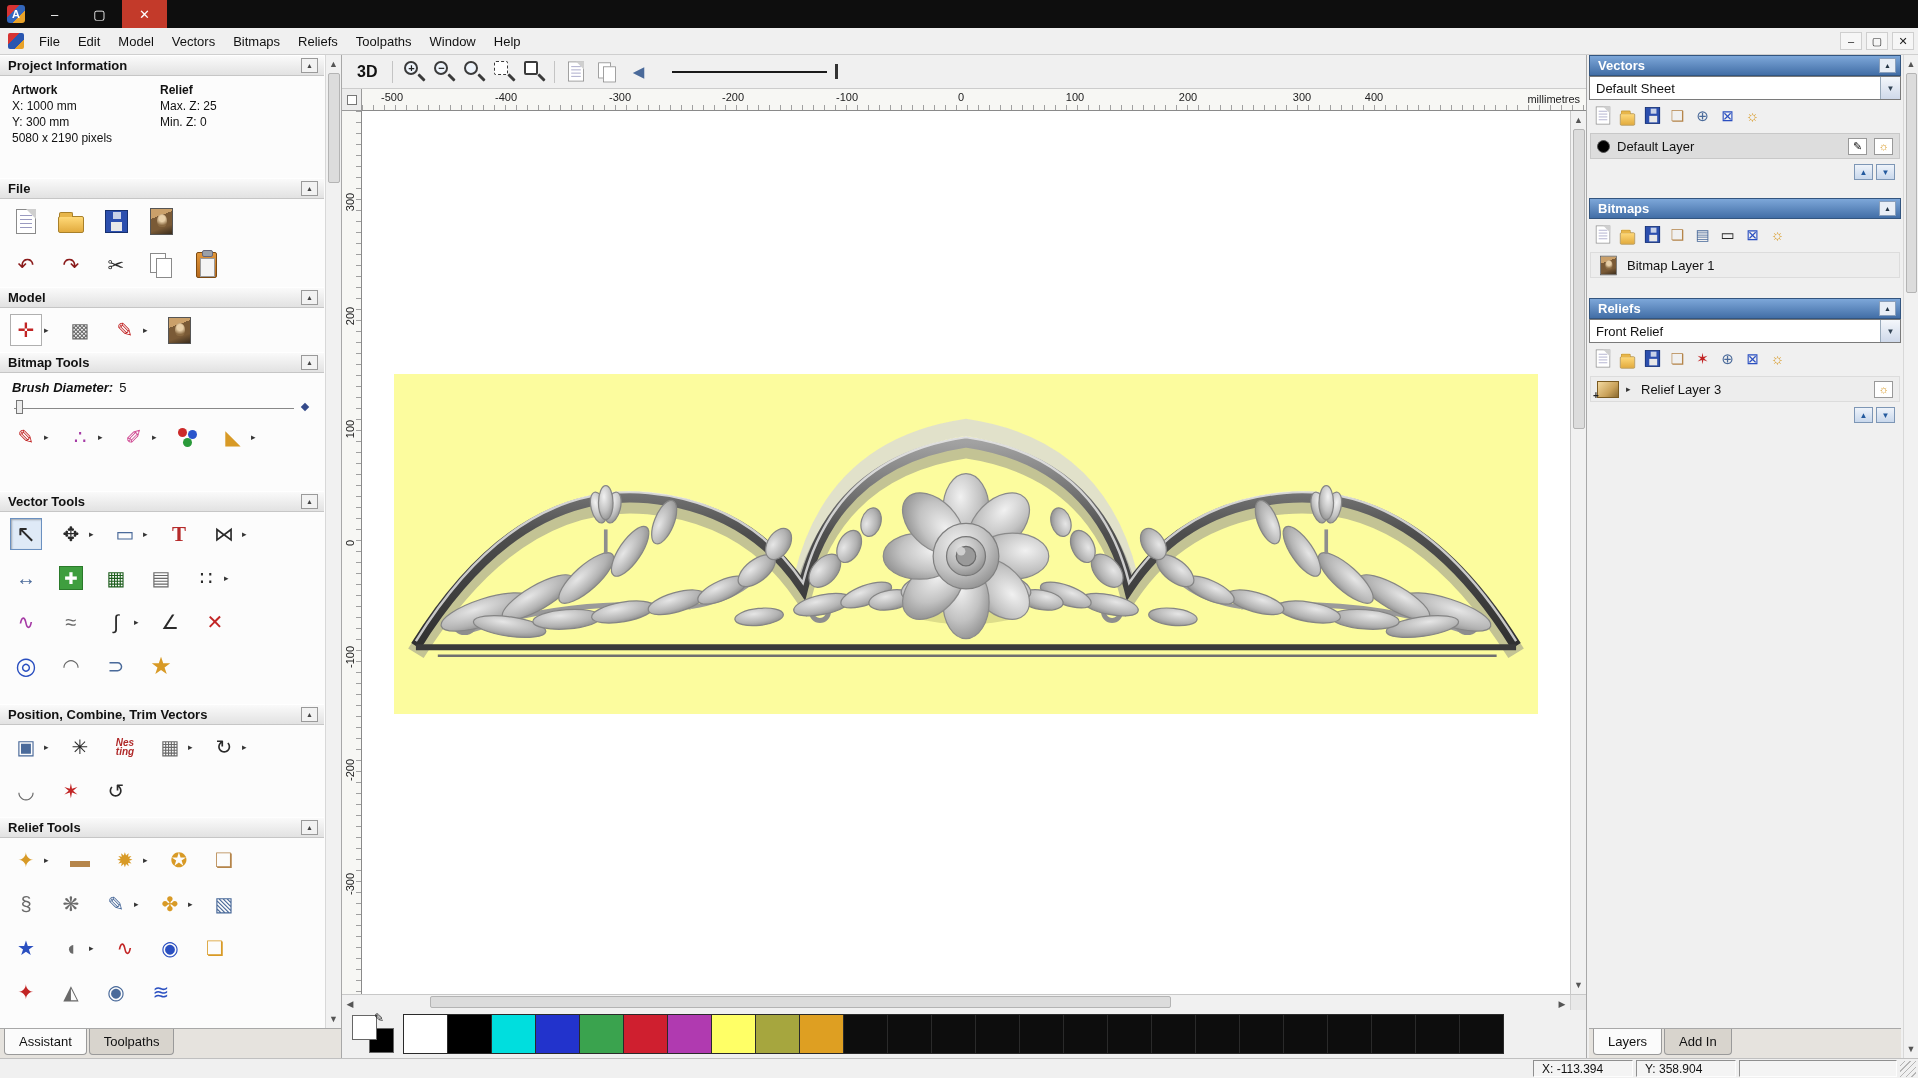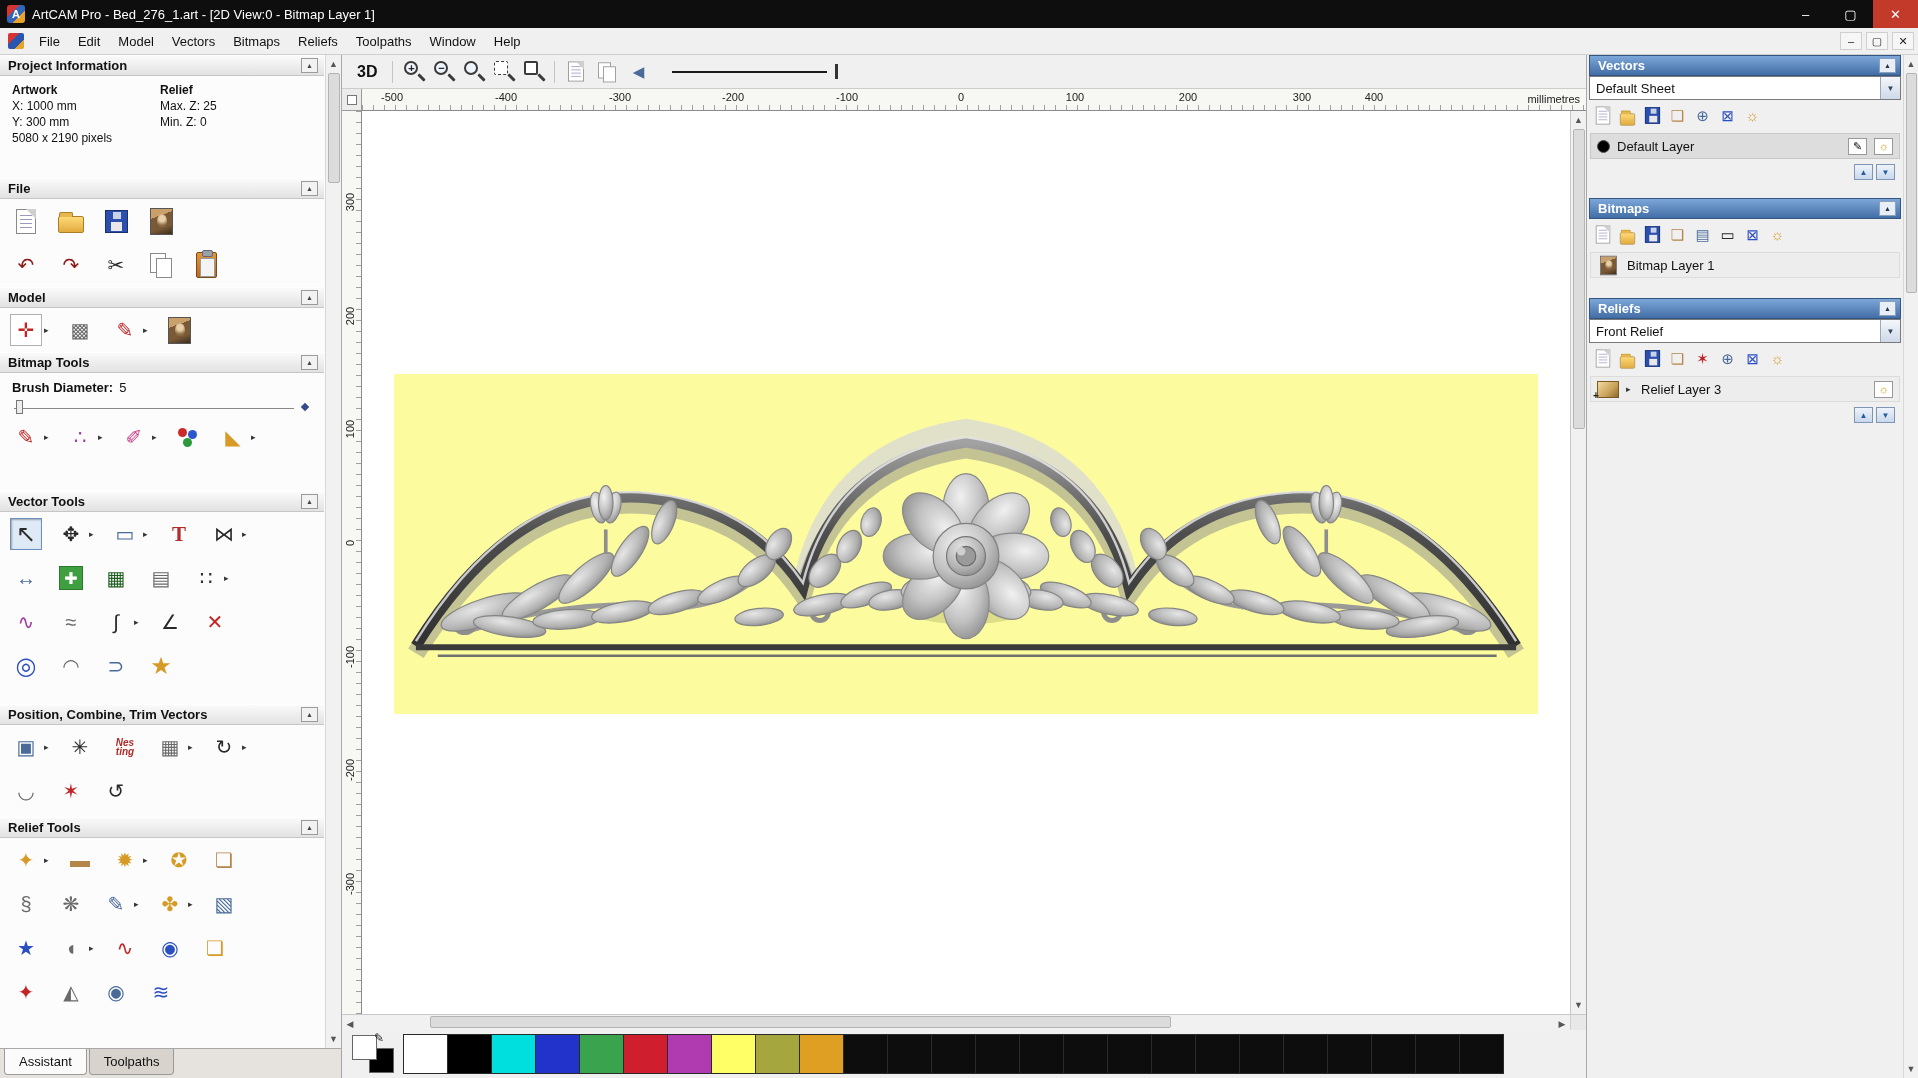--- a/index.html
+++ b/index.html
@@ -50,21 +50,21 @@
 .g.sm{font-size:15px}.g.lg{font-size:24px}
 .t-serif{font-family:"Liberation Serif",serif;font-weight:bold;color:#b52a2a;font-size:21px}
 .bg-green{background:#3f9e3f;color:#fff;border:1px solid #2a7a2a;width:24px;height:24px;display:flex;align-items:center;justify-content:center;font-size:16px}
 .nes{display:flex;flex-direction:column;font-size:10px;font-weight:bold;font-style:italic;color:#b02a2a;line-height:9px;align-items:center}
 
 .c-dred{color:#8a1a1a}.c-red{color:#c22525}.c-blue{color:#2a4fc0}.c-dkgreen{color:#1e5e1e}.c-gold{color:#d89a26}
 .c-gray{color:#6a6a6a}.c-dark{color:#2a2a2a}.c-pink{color:#cc3a8a}.c-magenta{color:#a53aa5}
 .c-tan{color:#b5854a}.c-steel{color:#4a6a9a}
 
 .brush-row{display:flex;align-items:center;gap:6px;padding:6px 12px 0;font-size:13px;height:22px}
-.brush-label{font-weight:bold;}
+.brush-label{font-weight:bold;font-style:italic}
 .slider{position:relative;height:18px;margin:2px 14px 0}
 .slider .track{position:absolute;left:0;right:16px;top:11px;height:1px;background:#888}
 .slider .handle{position:absolute;left:2px;top:3px;width:7px;height:14px;background:#ececec;border:1px solid #777}
 .slider .dot{position:absolute;right:2px;top:7px;width:6px;height:6px;background:#344a8a;transform:rotate(45deg)}
 
 
 .shape{display:inline-block}
 .i-page{width:20px;height:25px;background:#fff;border:1px solid #8a8a8a;position:relative}
 .i-page::after{content:"";position:absolute;right:-1px;top:-1px;border:5px solid;border-color:#cfcfcf #ececec #cfcfcf #cfcfcf;border-right-color:transparent;border-top-color:transparent;width:0;height:0;transform:rotate(180deg)}
 .i-page::before{content:"";position:absolute;left:3px;top:5px;width:12px;height:1px;background:#9a9ac0;box-shadow:0 4px 0 #9a9ac0,0 8px 0 #9a9ac0,0 12px 0 #9a9ac0}
@@ -169,21 +169,20 @@
 </style>
 </head>
 <body>
 
 <div class="window">
 
   <div class="titlebar">
     <div class="tb-icon">
         <span>A</span>
       </div>
-    <div class="tb-title">ArtCAM Pro - Bed_276_1.art - [2D View:0 - Bitmap Layer 1]</div>
     <div class="tb-btn">–</div>
     <div class="tb-btn">▢</div>
     <div class="tb-btn tb-close">✕</div>
   </div>
 
   <div class="menubar">
     <div class="mb-appicon"></div>
     <div class="menu-item">File</div>
     <div class="menu-item">Edit</div>
     <div class="menu-item">Model</div>
@@ -880,26 +879,37 @@
           <span class="layer-label">Relief Layer 3</span>
           <span class="mini-btn c-gold">☼</span>
         </div>
         <div class="updown">
           <span class="ud-btn">▲</span>
           <span class="ud-btn">▼</span>
         </div>
 
         <div class="rp-fill"></div>
 
+        <div class="panel-tabs">
+          <div class="ptab active">Layers</div>
+          <div class="ptab">Add In</div>
+        </div>
       </div>
 
       <div class="rp-scrollbar">
         <div class="sb-arrow">▲</div>
         <div class="rp-thumb"></div>
         <div class="sb-fillv"></div>
         <div class="sb-arrow">▼</div>
       </div>
     </div>
 
   </div>
 
+  <div class="statusbar">
+    <div class="sb-fill"></div>
+    <div class="sb-cell">X: -113.394</div>
+    <div class="sb-cell">Y: 358.904</div>
+    <div class="sb-cell empty"></div>
+    <div class="sb-grip"></div>
+  </div>
 
 </div>
 
 </body></html>

